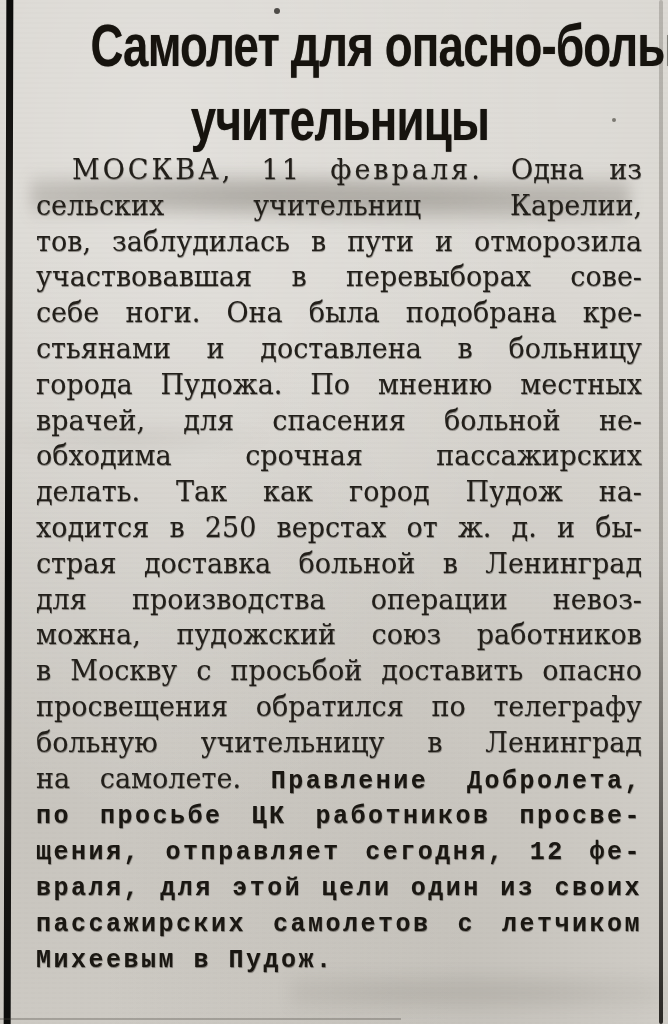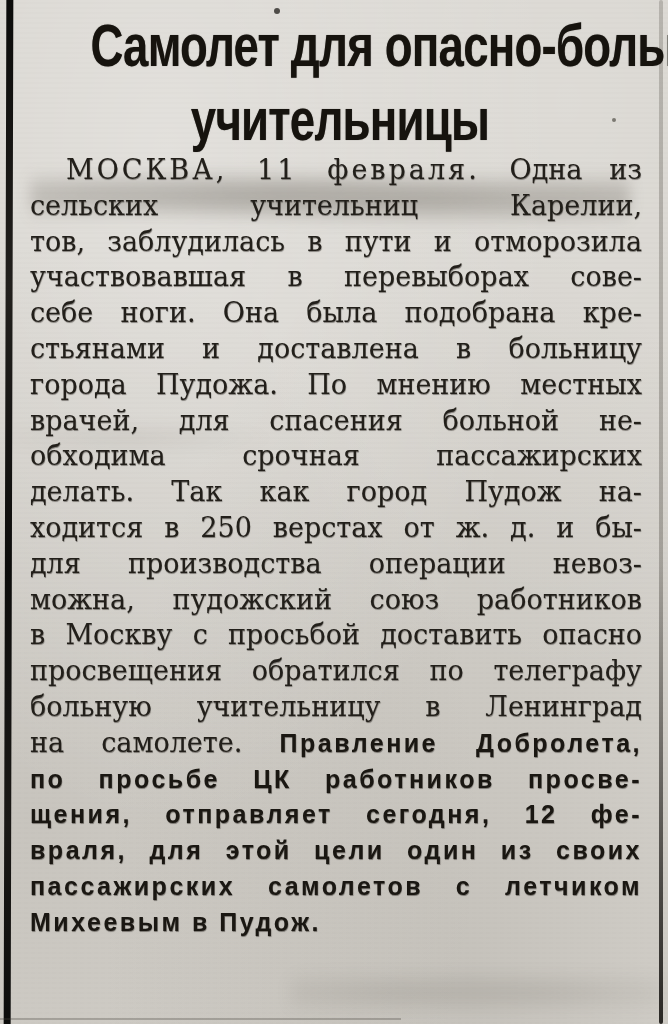--- a/index.html
+++ b/index.html
@@ -58,31 +58,31 @@
 
   .headline{
     position:absolute;top:8px;left:28px;right:16px;text-align:center;
     font-family:"Liberation Sans", sans-serif;font-weight:bold;color:#16130e;
   }
   .h-line{
     font-size:57px;line-height:74px;white-space:nowrap;letter-spacing:-1px;
     transform:scaleX(.80) scaleY(1.04);transform-origin:50% 50%;
     text-shadow:0 0 1px rgba(20,17,12,.55);
   }
-  .body{position:absolute;top:152px;left:30px;right:26px;}
+  .body{position:absolute;top:152px;left:36px;right:26px;}
   .line{
     height:35.8px;font-size:27px;line-height:35.8px;
     text-align:justify;text-align-last:justify;
     text-shadow:.4px .6px .7px rgba(28,25,20,.45);
   }
   .indent{text-indent:36px;}
   .lastline{text-align-last:left;}
   .dateline{letter-spacing:3px;}
   .boldsans{
-    font-family:Liberation Sans, sans-serif;font-weight:bold;
+    font-family:Liberation Mono, monospace;font-weight:bold;
     font-size:25px;letter-spacing:2.5px;color:#1a1712;
   }
 </style>
 </head>
 <body>
 
 <div class="page">
   <div class="texture"></div>
 
   <div class="ghost ghost-a"></div>
@@ -118,20 +118,21 @@
 
       <div class="line"><span class="dateline"></span><span>врачей, для спасения больной не-</span><span class="boldsans"></span></div>
 
       <div class="line"><span class="dateline"></span><span>обходима срочная пассажирских</span><span class="boldsans"></span></div>
 
 
       <div class="line"><span class="dateline"></span><span>делать. Так как город Пудож на-</span><span class="boldsans"></span></div>
 
       <div class="line"><span class="dateline"></span><span>ходится в 250 верстах от ж. д. и бы-</span><span class="boldsans"></span></div>
 
+      <div class="line"><span class="dateline"></span><span>страя доставка больной в Ленинград</span><span class="boldsans"></span></div>
 
       <div class="line"><span class="dateline"></span><span>для производства операции невоз-</span><span class="boldsans"></span></div>
 
       <div class="line"><span class="dateline"></span><span>можна, пудожский союз работников</span><span class="boldsans"></span></div>
 
       <div class="line"><span class="dateline"></span><span>в Москву с просьбой доставить опасно</span><span class="boldsans"></span></div>
 
       <div class="line"><span class="dateline"></span><span>просвещения обратился по телеграфу</span><span class="boldsans"></span></div>
 
       <div class="line"><span class="dateline"></span><span>больную учительницу в Ленинград</span><span class="boldsans"></span></div>

